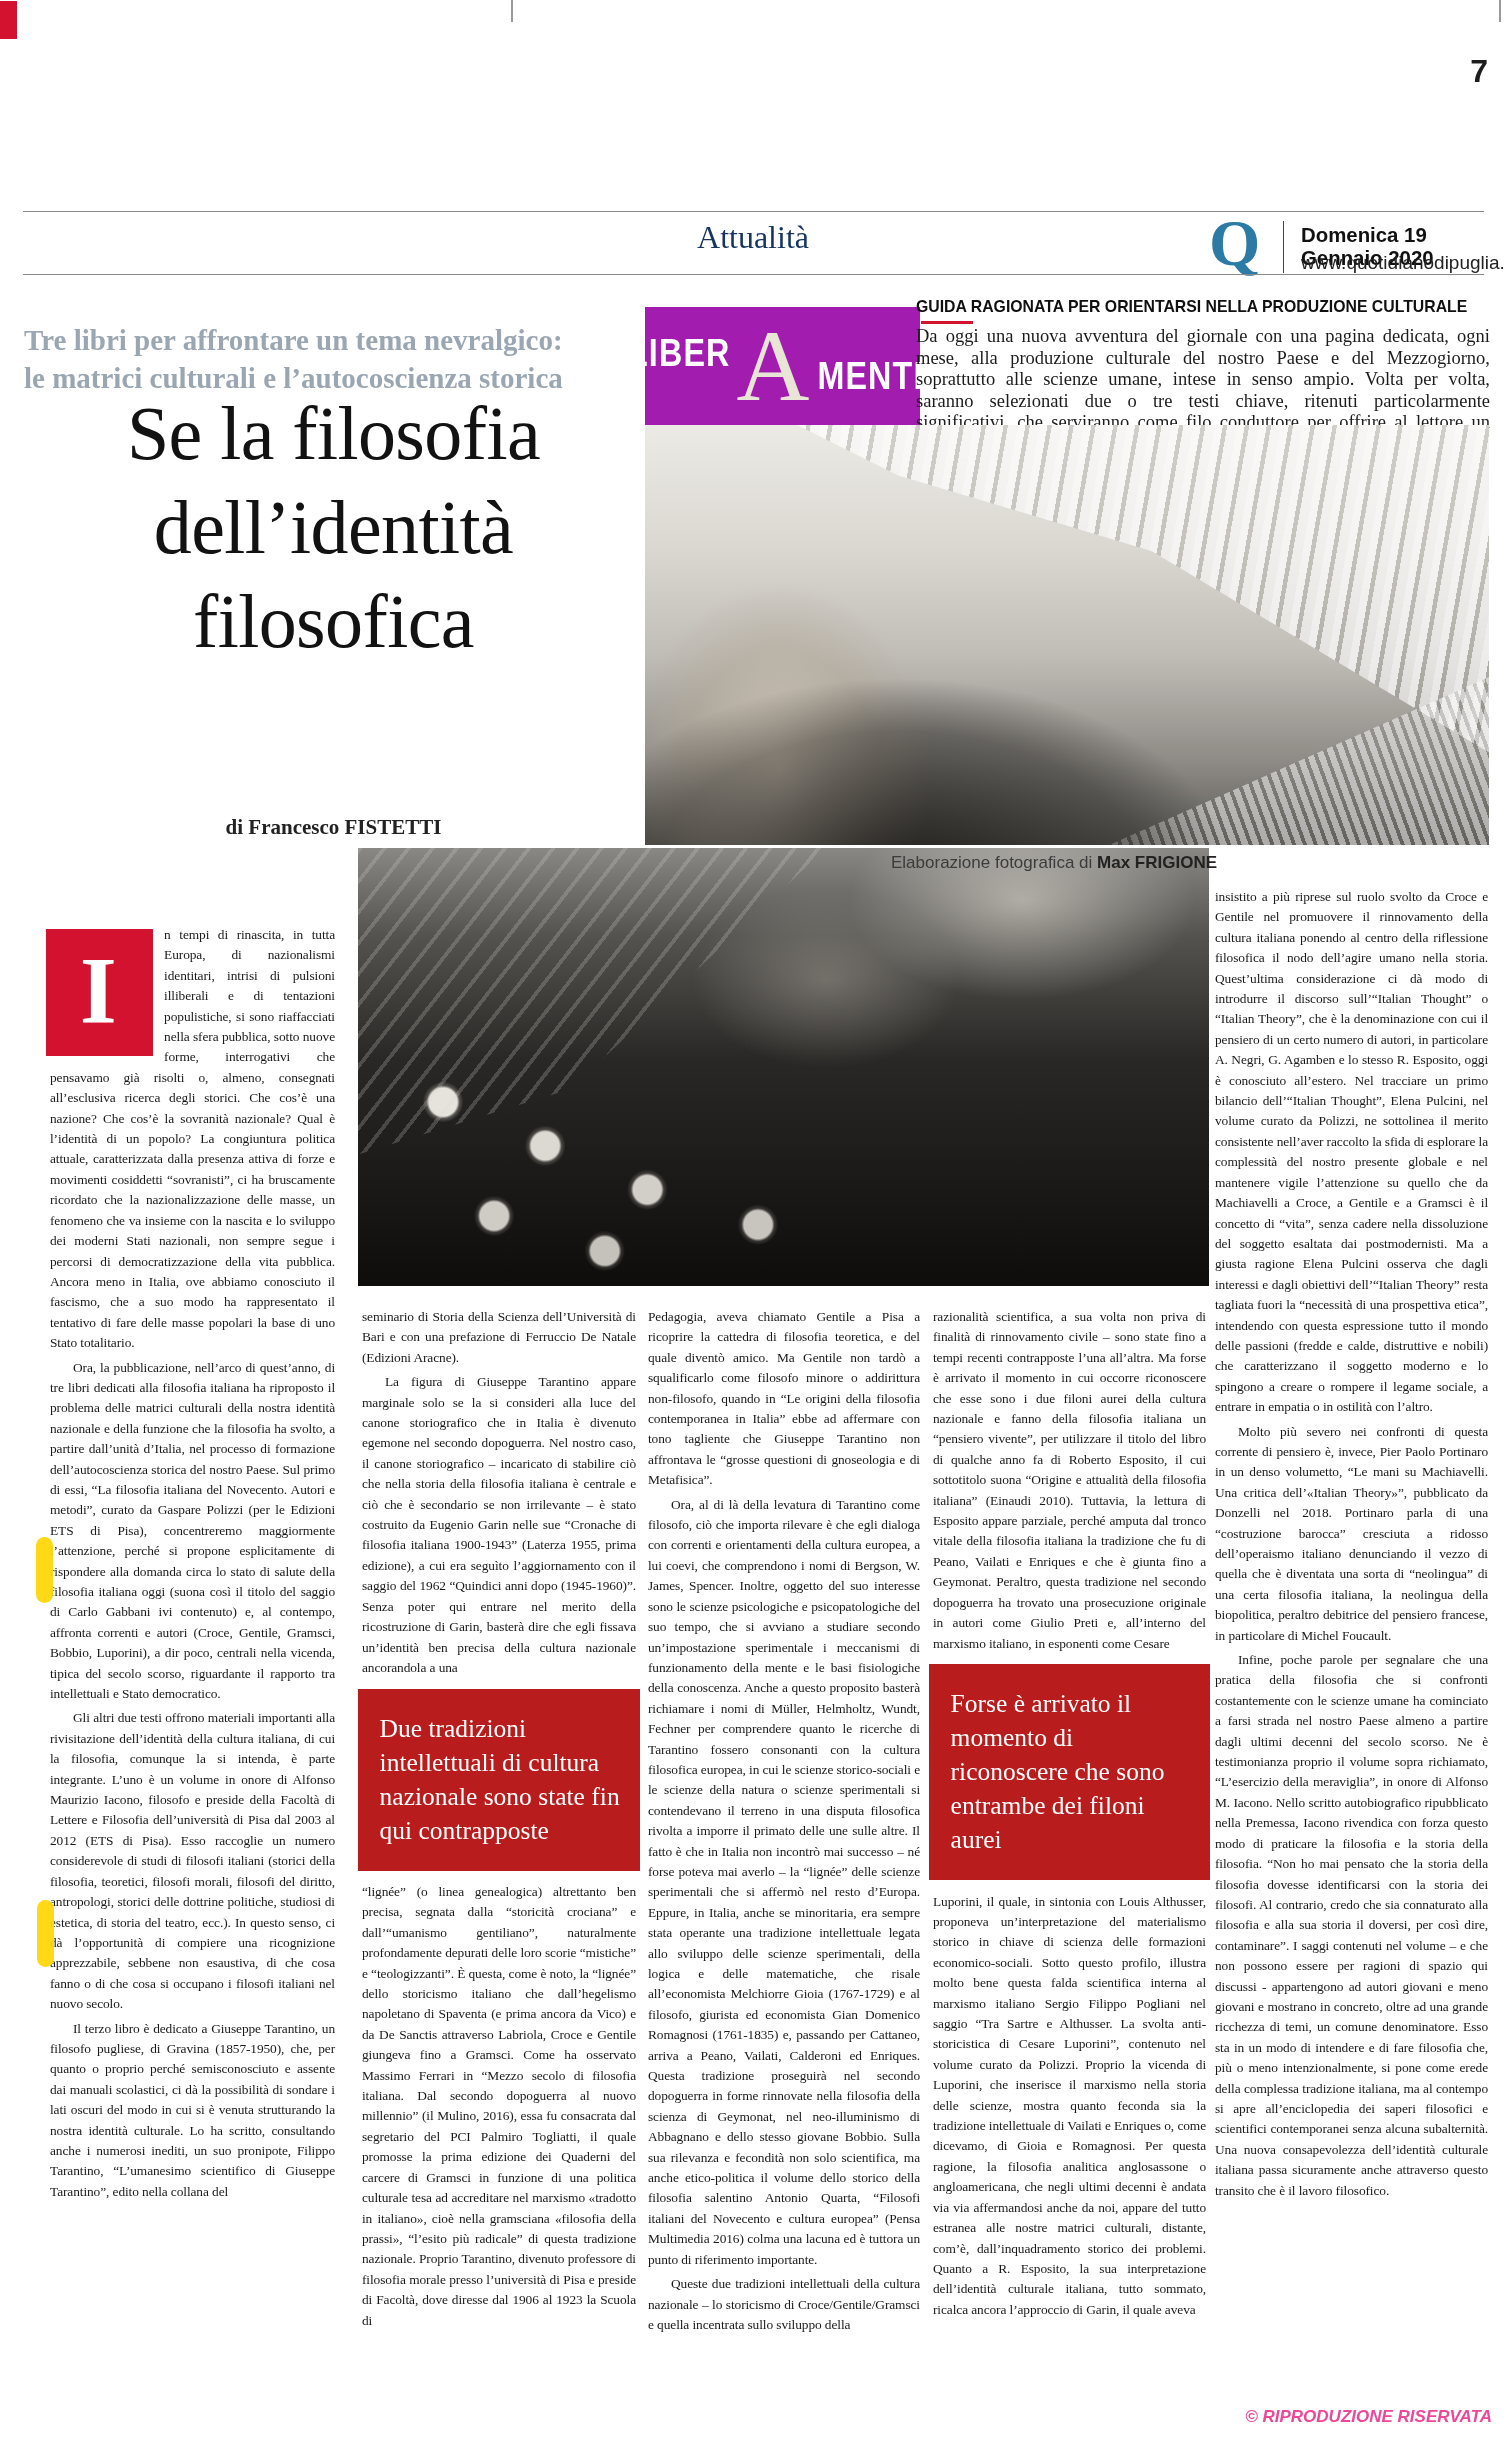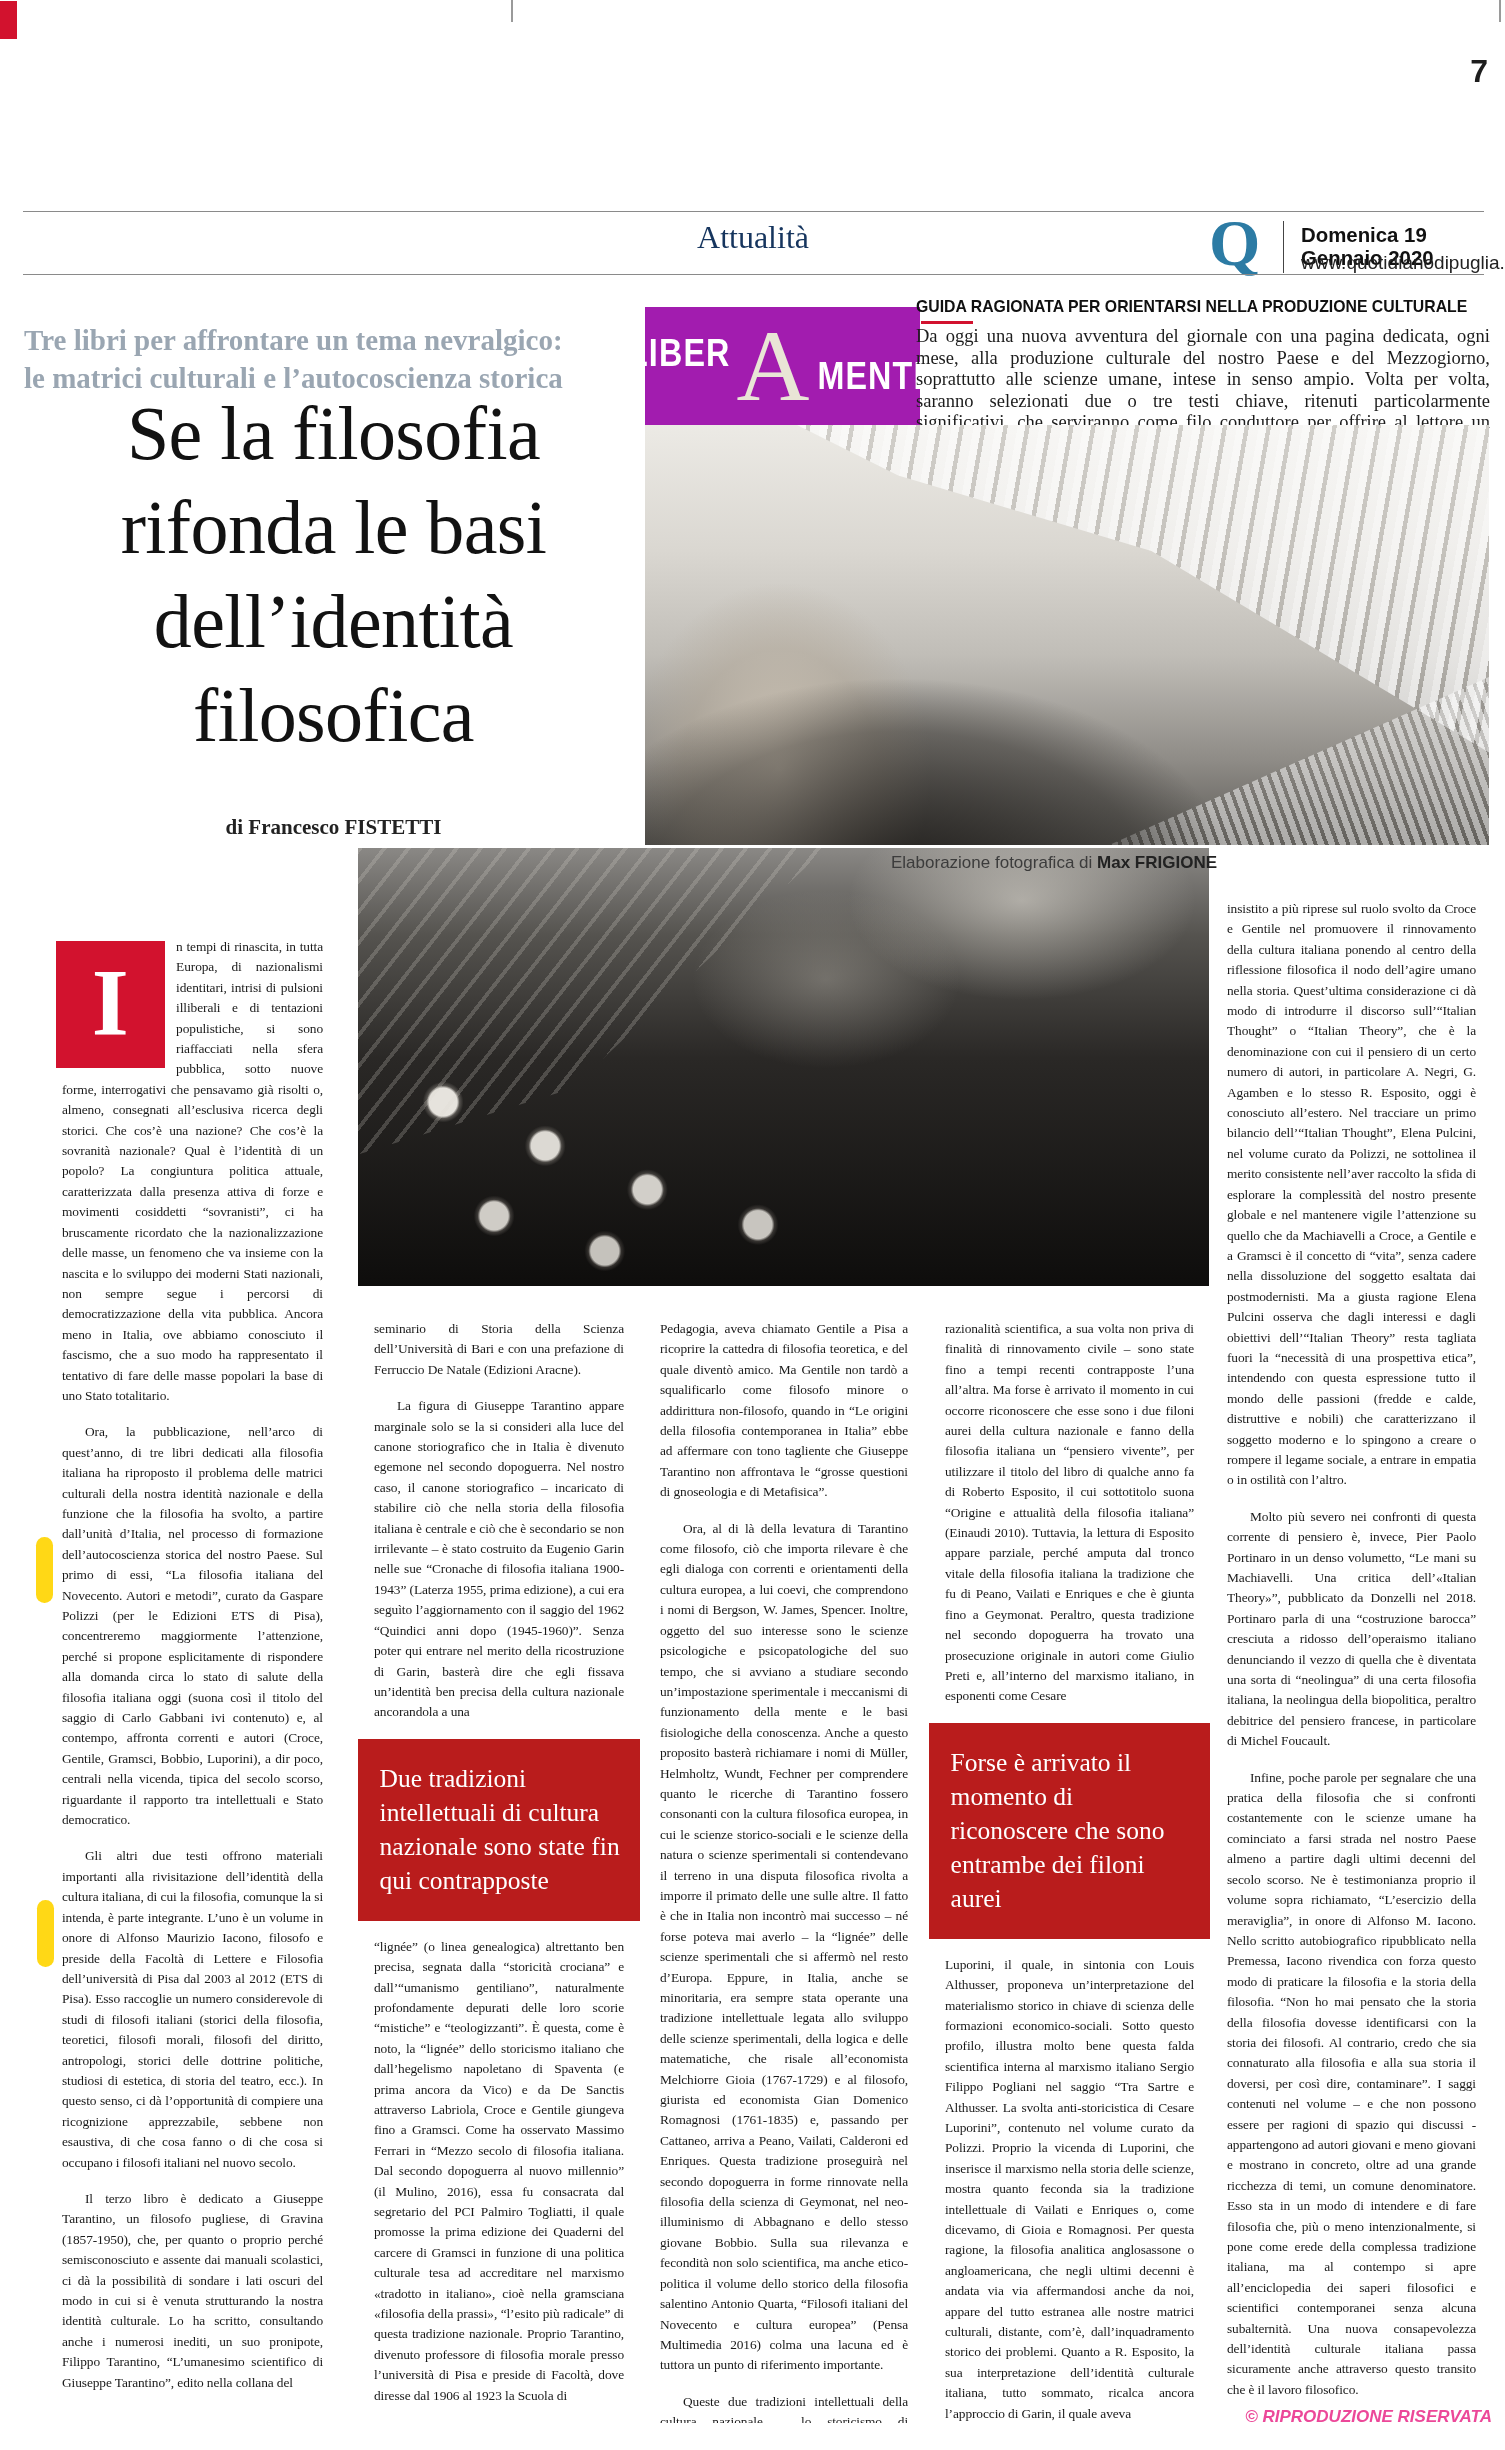--- a/index.html
+++ b/index.html
@@ -68,21 +68,21 @@
        linear-gradient(180deg,#8a8885 0%,#55534f 20%,#2a2826 48%,#0e0d0c 100%);}
   .photo-type .bars{position:absolute;inset:0;
       background:repeating-linear-gradient(128deg,rgba(220,216,208,.22) 0 3.8px,transparent 3.8px 19px);
       clip-path:polygon(0 0,55% 0,25% 55%,0 70%);}
   .photo-caption{left:891px;top:853px;width:598px;text-align:left;font-size:17px;color:#3c3c3c;
                  font-family:"Liberation Sans",sans-serif;}
   .photo-caption b{color:#222;}
   
   .col{font-size:13.4px;line-height:20.4px;text-align:justify;overflow:hidden;
        letter-spacing:-0.1px;color:#191919;}
-  .col p{margin:16px;}
+  .col p{margin:4px;}
   .col p.indent{text-indent:23px;}
   .dropcap{float:left;width:109px;height:127px;background:#d2122e;color:#fff;
            text-align:center;font-weight:bold;font-size:95px;line-height:125px;
            margin:3.8px 11.5px 3.8px -6.4px;}
   .pullquote{background:#b91c1c;color:#ffffff;font-size:25.5px;line-height:34px;
              padding:23px 16.5px 23px 21.6px;margin:10.2px 0 11.5px;text-align:left;
              letter-spacing:0;font-weight:400;}
   .col1{left:46px;top:921px;width:293px;height:1502px;}
   .col2{left:358px;top:1303px;width:282px;height:1120px;}
   .col3{left:644px;top:1303px;width:280px;height:1120px;}
@@ -109,21 +109,20 @@
   <div class="abs masthead-date">Domenica 19 Gennaio 2020</div>
   <div class="abs masthead-url">www.quotidianodipuglia.it</div>
   <div class="abs rule" style="top:274px;"></div>
 
   <div class="abs kicker">
     <div>Tre libri per affrontare un tema nevralgico:</div>
     <div>le matrici culturali e l’autocoscienza storica</div>
   </div>
   <div class="abs headline">
     <div>Se la filosofia</div>
-    <div>rifonda le basi</div>
     <div>dell’identità</div>
     <div>filosofica</div>
   </div>
   <div class="abs byline">di Francesco FISTETTI</div>
 
   <div class="abs libera-box">
     <span class="p1">LIBER</span>
     <span class="p2">A</span>
     <span class="p3">MENTE</span>
   </div>

